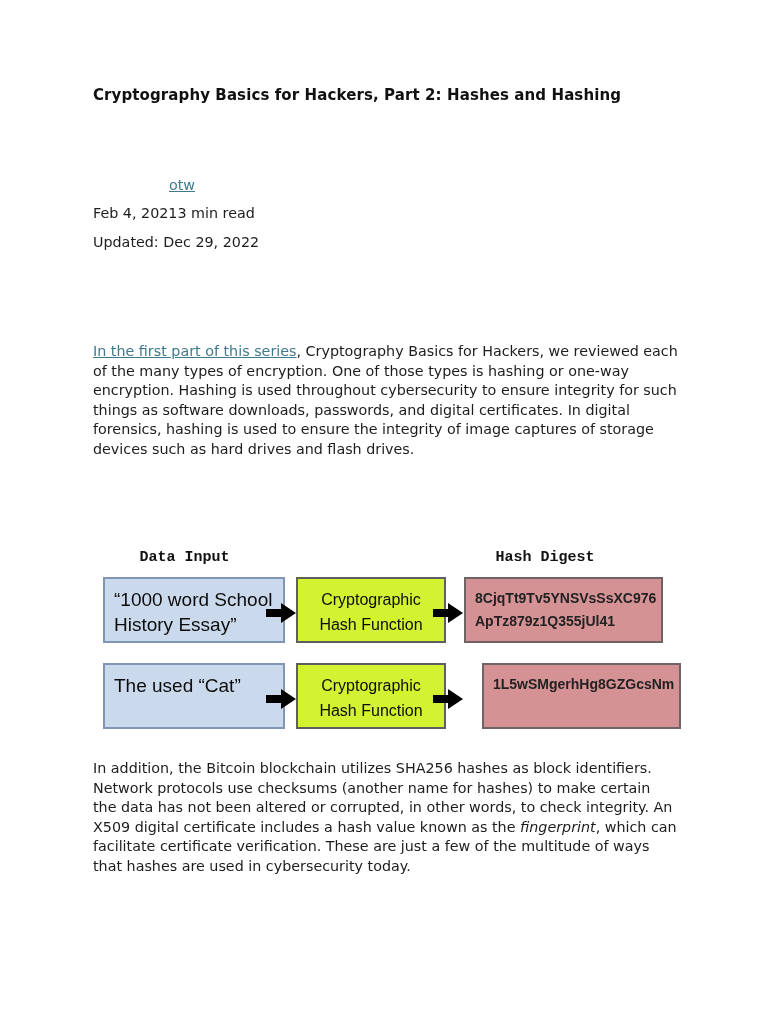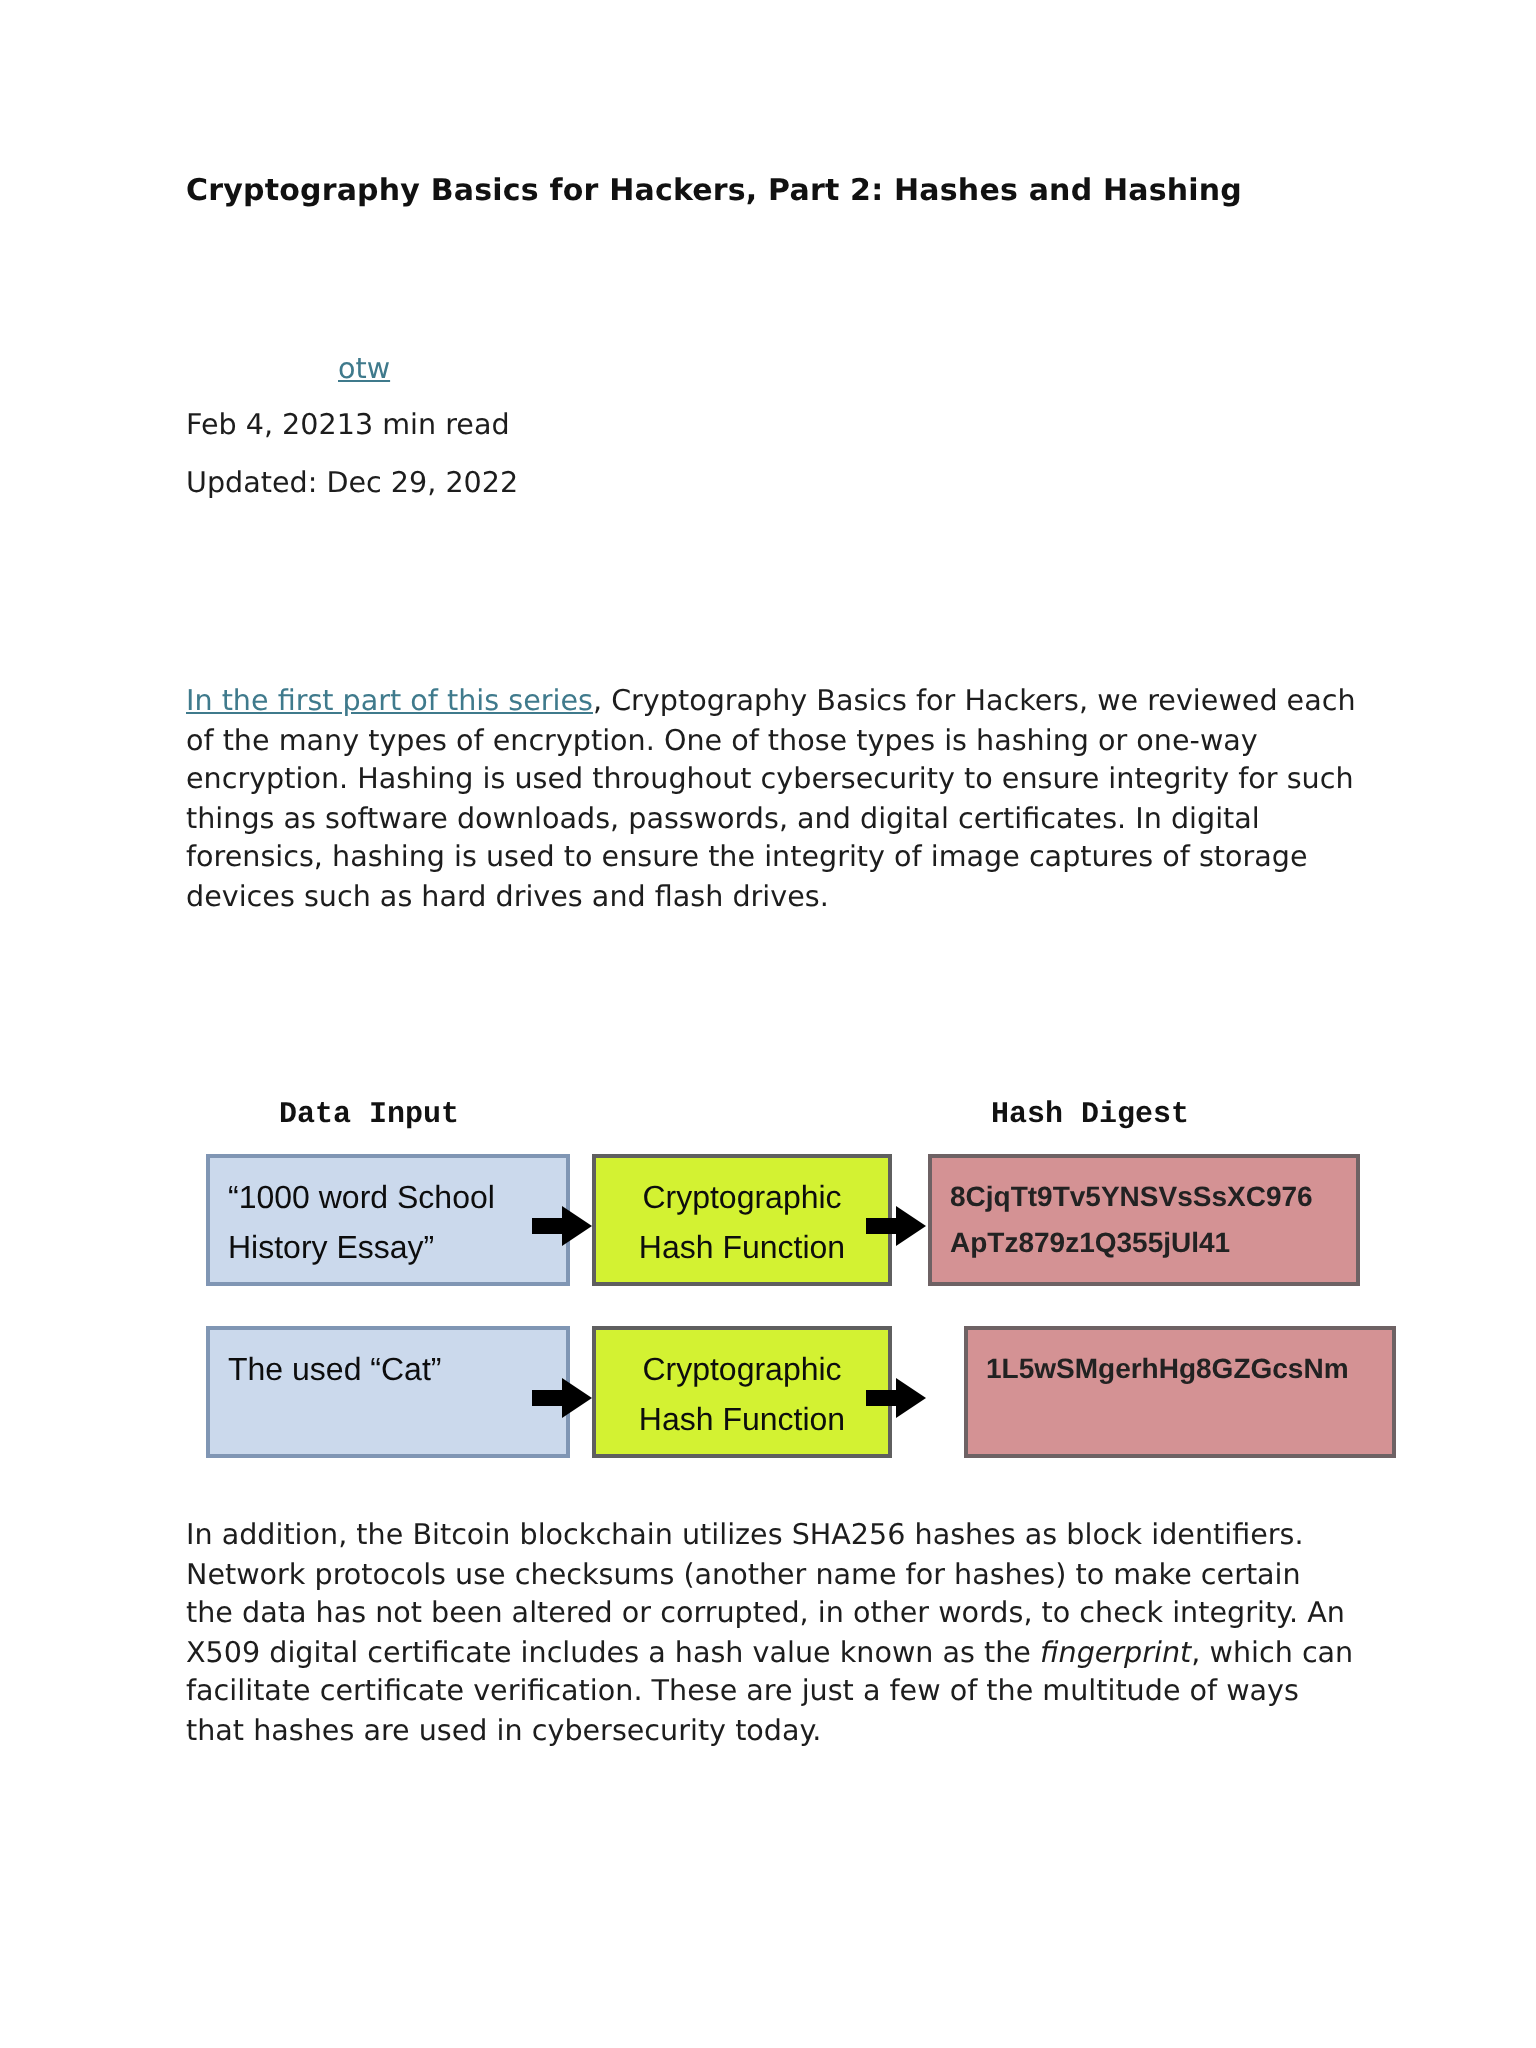--- a/index.html
+++ b/index.html
@@ -26,23 +26,23 @@
 
   
   .diag-header {
     font-size:15px; font-weight:bold; color:#121212; text-align:center;
     font-family:Liberation Mono, monospace;
   }
   .diag-box {
     position:absolute; height:66px; font-family:"Liberation Sans", sans-serif;
     padding:8px 9px 0 9px;
   }
-  .box-input  { width:182px; border:2px solid #8096b4; font-size:16px; line-height:25px; color:#0d0d0d; }
+  .box-input  { width:182px; border:2px solid #8096b4; font-size:19px; line-height:25px; color:#0d0d0d; }
   .box-func   { width:150px; border:2px solid #5f5f5f; font-size:16px; line-height:25px; color:#0d0d0d; text-align:center; }
-  .box-digest { width:216px; border:2px solid #6e6264; font-size:14px; line-height:23px; font-weight:bold; color:#222; }
+  .box-digest { width:199px; border:2px solid #6e6264; font-size:14px; line-height:23px; font-weight:bold; color:#222; }
   .arrow { position:absolute; width:30px; height:24px; }
 </style>
 </head>
 <body>
 
 <div class="page">
 
   <h1 class="abs title">Cryptography Basics for Hackers, Part 2: Hashes and Hashing</h1>
 
   <a class="abs author-link">otw</a>

